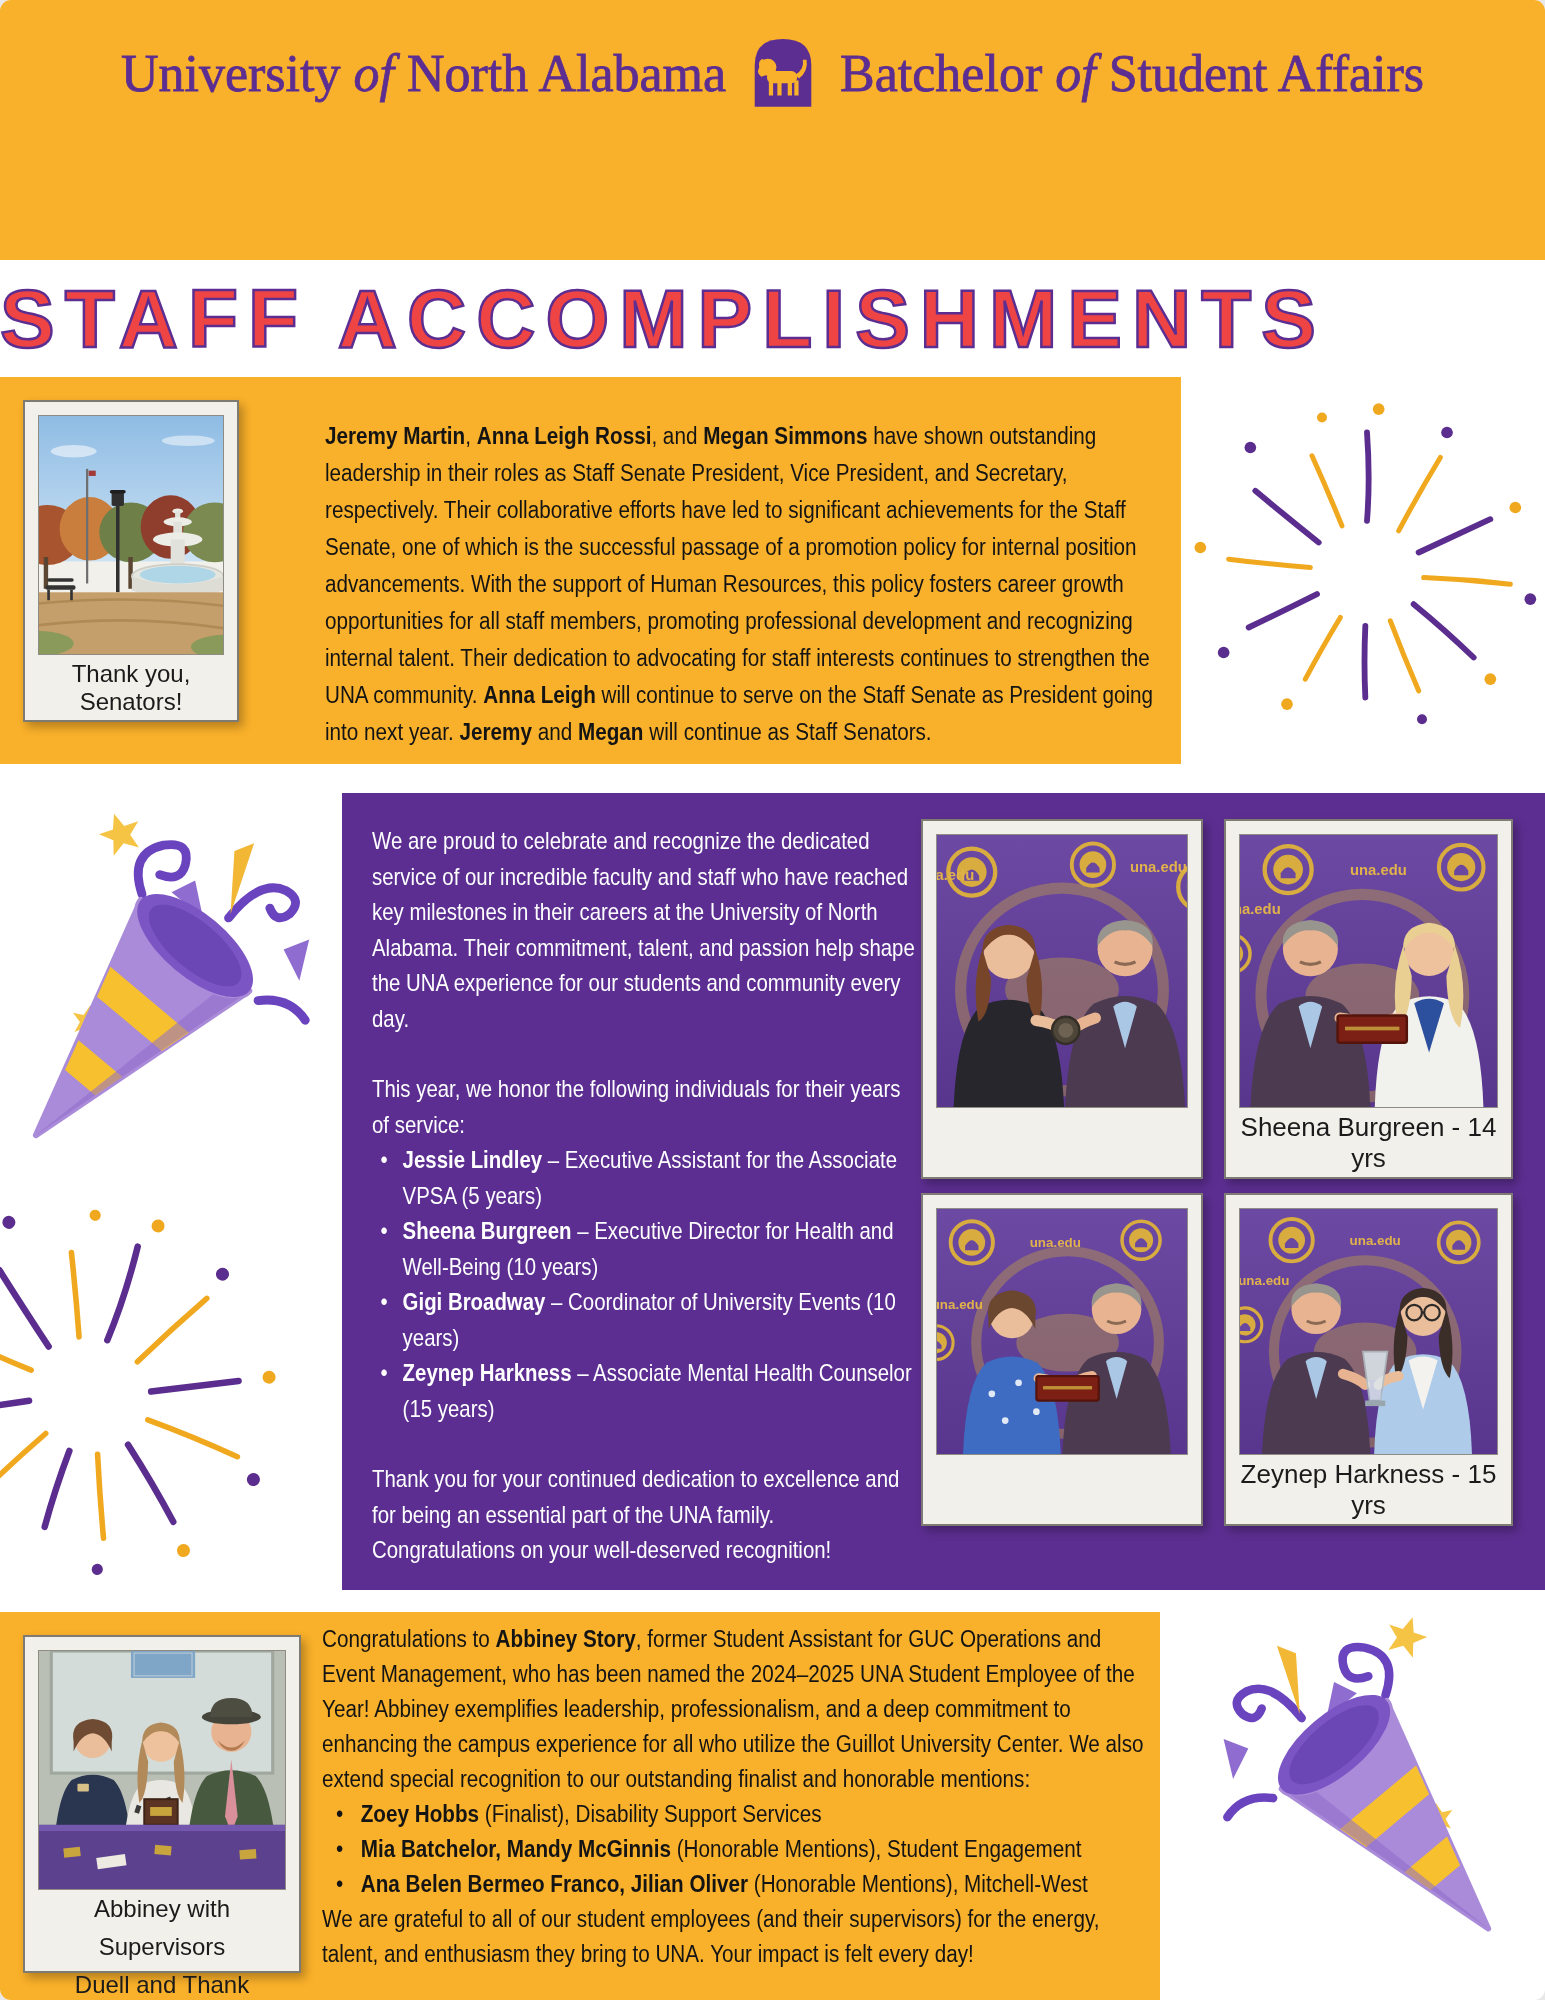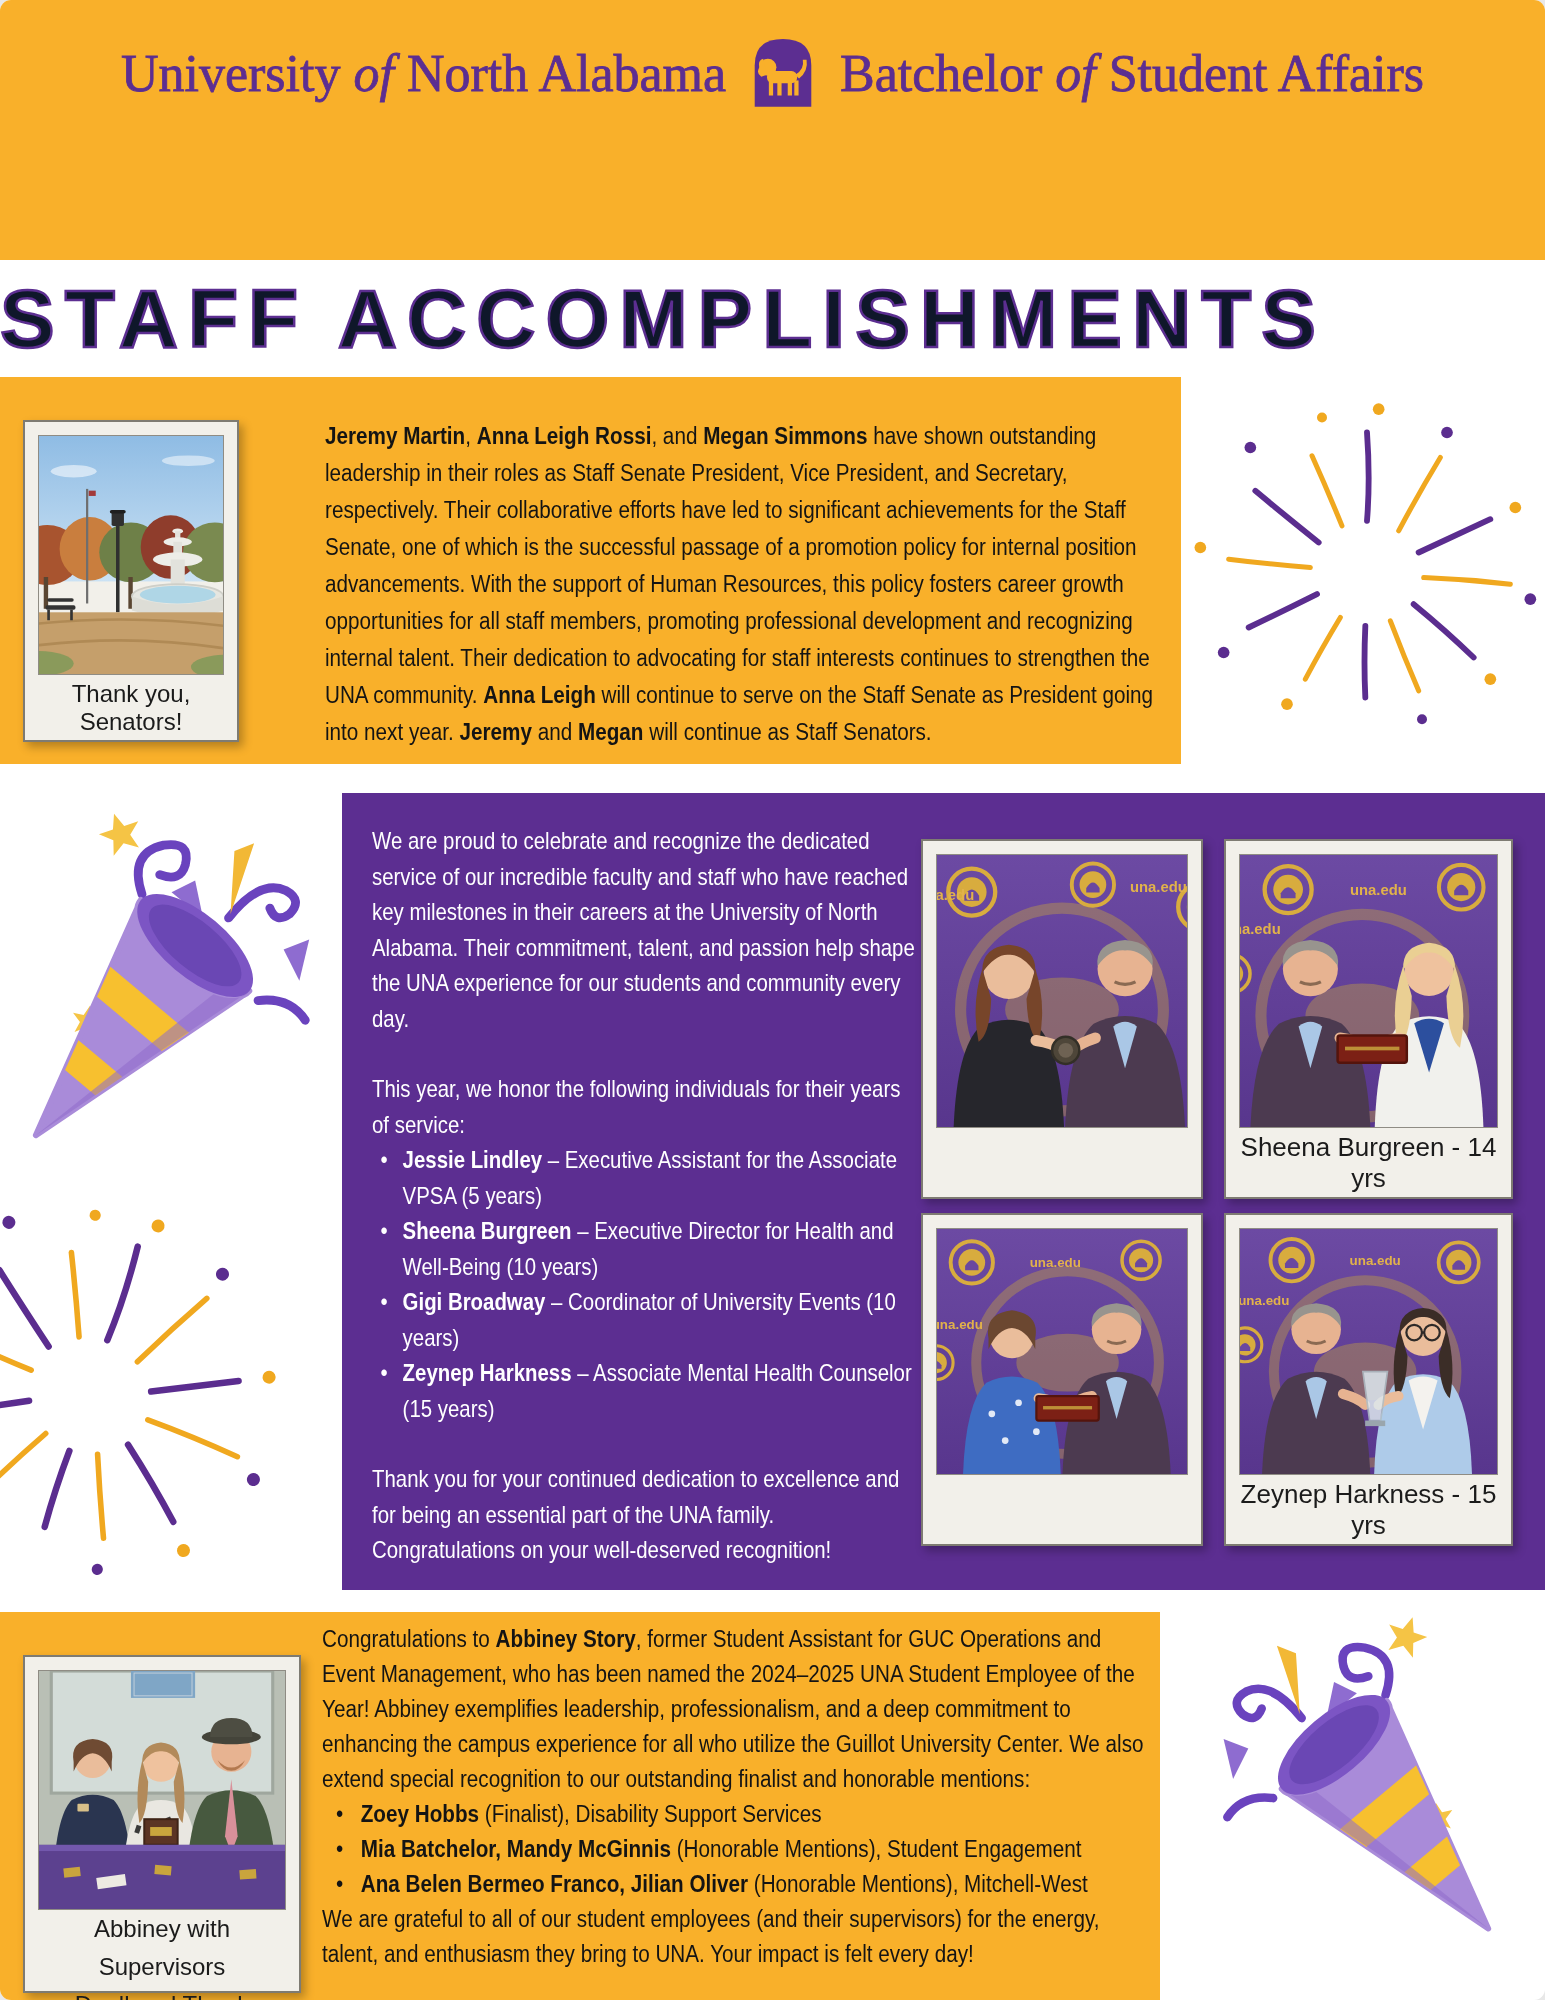--- a/index.html
+++ b/index.html
@@ -15,42 +15,42 @@
   .purple-box{left:342px;top:793px;width:1203px;height:797px;background:#5C2E91;}
 
   
   .brand-row{left:0;top:34px;width:1545px;display:flex;justify-content:center;align-items:center;gap:24px;}
   .brand-text{font-family:"Liberation Serif", serif;font-size:52px;color:#5C2E91;
               -webkit-text-stroke:0.8px #5C2E91;white-space:nowrap;}
   .brand-text i{font-family:"Liberation Serif", serif;}
   .newsletter-title{left:0;top:142px;width:1545px;text-align:center;font-size:97px;font-weight:bold;
                     color:#5C2E91;letter-spacing:4px;-webkit-text-stroke:2.5px #5C2E91;white-space:nowrap;}
   .banner-title{left:0;top:272px;width:1260px;text-align:right;font-size:82px;font-weight:bold;
-                color:#0f172a;letter-spacing:10px;-webkit-text-stroke:2.5px #5C2E91;white-space:nowrap;}
+                color:#ef4444;letter-spacing:10px;-webkit-text-stroke:2.5px #5C2E91;white-space:nowrap;}
 
   
   .condensed{transform:scaleX(0.88);transform-origin:0 0;}
   .s1-par{left:325px;top:394px;width:958px;font-size:23.5px;line-height:37px;}
   .s1-par b,.s3-block b,.pb b{font-weight:bold;}
   .pb{left:372px;top:823px;width:642px;transform:scaleX(0.85);transform-origin:0 0;
       color:#ffffff;font-size:24px;line-height:35.5px;}
   .pb p{margin:0 0 35px 0;}
   .pb p.last{margin:0;}
   ul.hon{list-style:none;margin:0;padding:0;}
   ul.hon li{position:relative;padding-left:36px;}
   ul.hon li::before{content:"\2022";position:absolute;left:10px;}
   .s3-block{left:322px;top:1622px;width:940px;font-size:23.5px;line-height:35px;}
   .s3-block p{margin:0;}
   ul.emp{list-style:none;margin:0;padding:0;}
   ul.emp li{position:relative;padding-left:44px;}
   ul.emp li::before{content:"\2022";position:absolute;left:16px;}
 
   
   .polaroid{background:#F2F0EA;border:2px solid #7E7B72;box-shadow:4px 5px 9px rgba(0,0,0,.28);
-            box-sizing:border-box;padding:13px 13px 0 13px;display:flex;flex-direction:column;margin-top:20px;}
+            box-sizing:border-box;padding:13px 13px 0 13px;display:flex;flex-direction:column;}
   .polaroid .photo{border:1px solid #8F8C84;overflow:hidden;flex:none;}
   .polaroid .photo svg{display:block;width:100%;height:100%;}
   .polaroid figcaption{flex:1;display:flex;align-items:center;justify-content:center;
                        text-align:center;color:#1b1b1b;}
   figure{margin:0;}
   .p-senate{left:23px;top:400px;width:216px;height:322px;}
   .p-senate .photo{height:238px;}
   .p-senate figcaption{font-size:24px;}
   .p-jessie{left:921px;top:819px;width:282px;height:360px;}
   .p-sheena{left:1224px;top:819px;width:289px;height:360px;}

